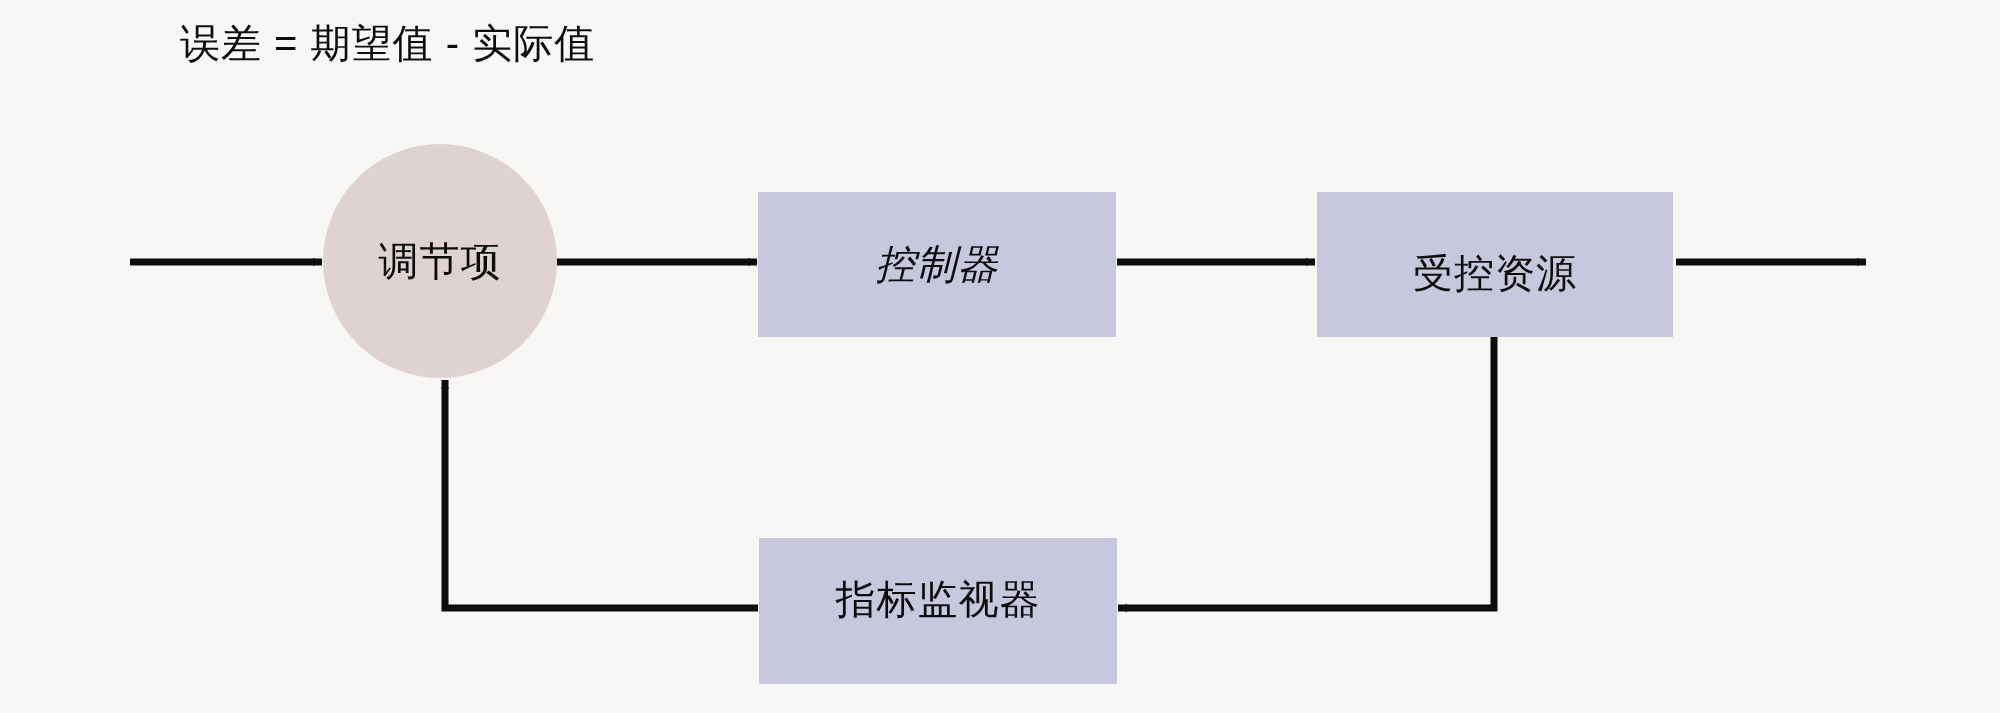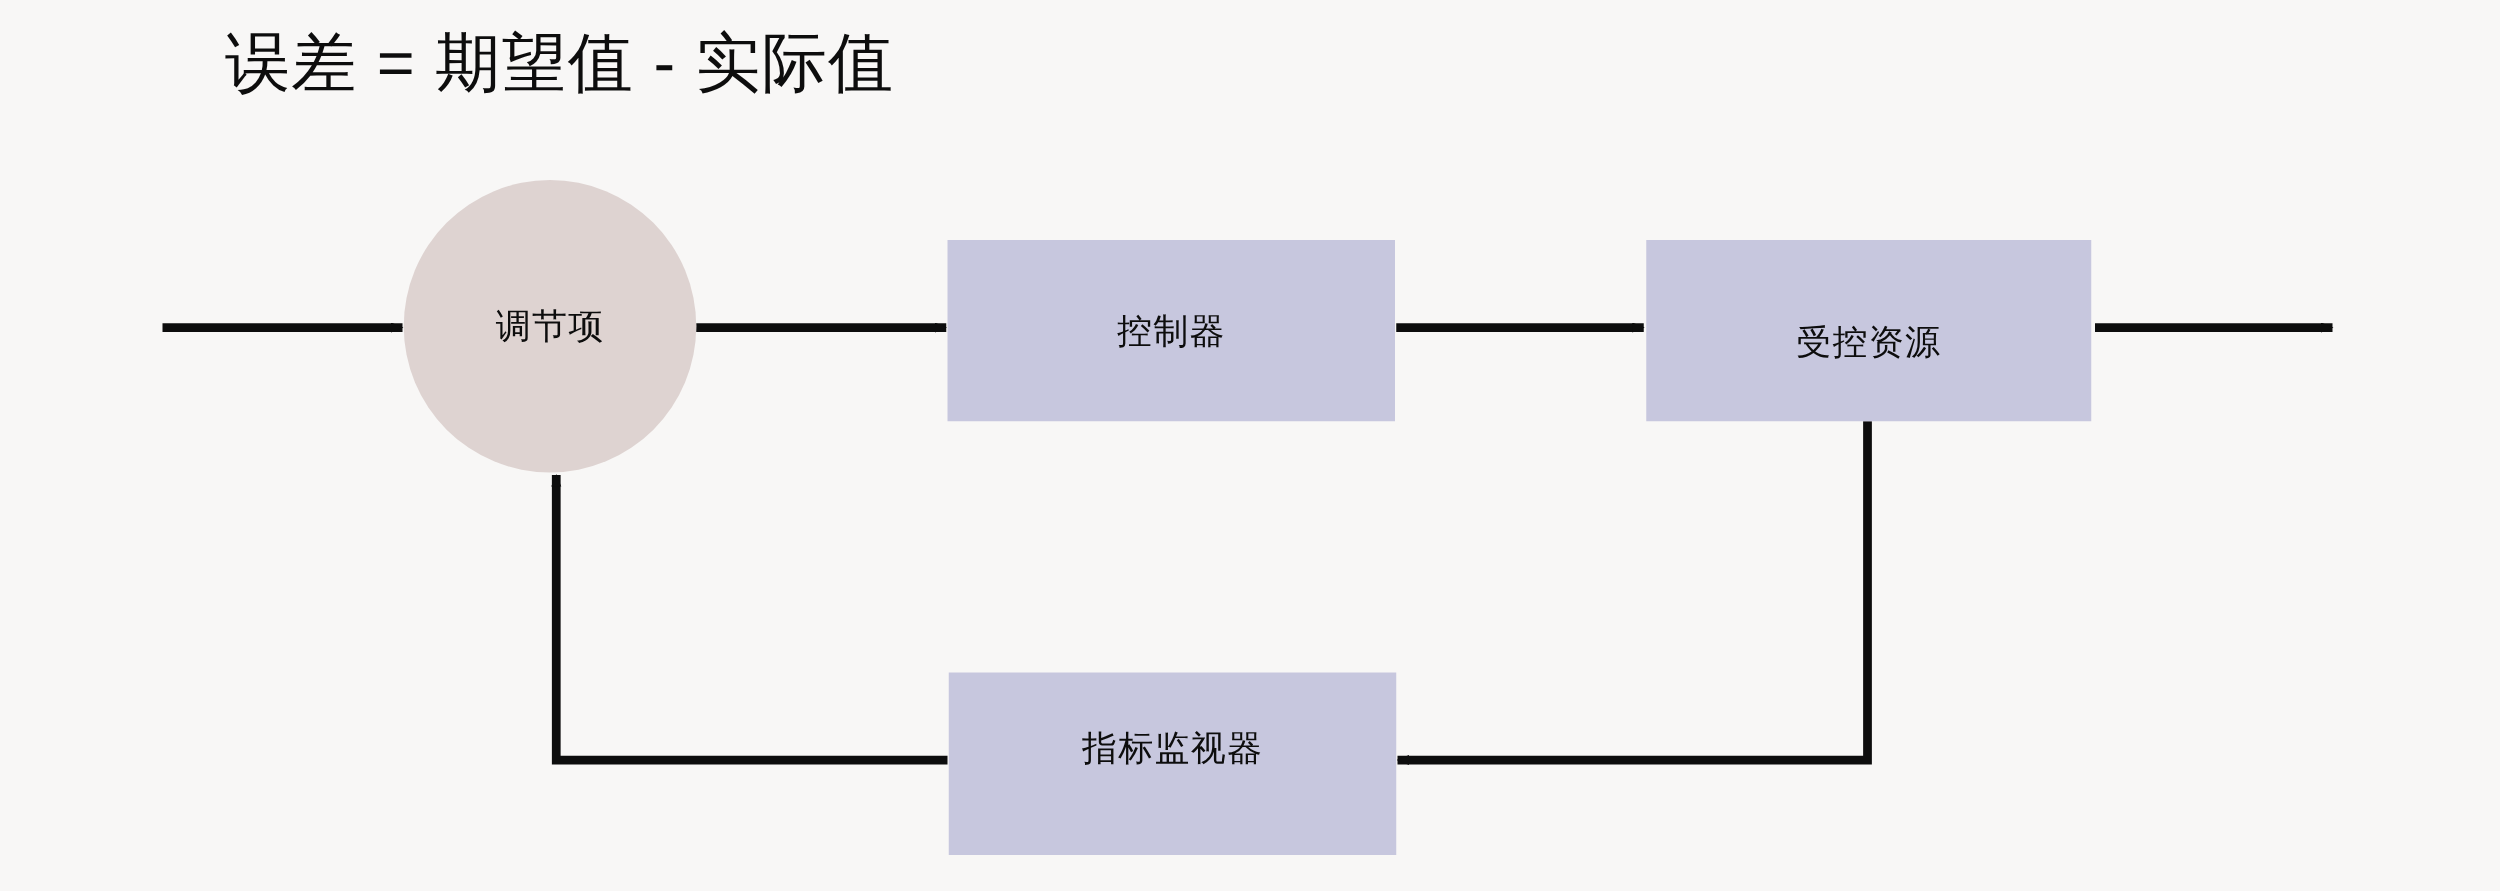--- a/index.html
+++ b/index.html
@@ -21,32 +21,32 @@
     top: 0;
     width: 2000px;
     height: 713px;
   }
   .node-label {
     position: absolute;
     display: flex;
     align-items: center;
     justify-content: center;
     color: #0d0d0d;
-    font-size: 28px;
+    font-size: 40px;
     font-family: "Liberation Sans", "DejaVu Sans", sans-serif;
     font-weight: 400;
     letter-spacing: 1px;
     white-space: nowrap;
     pointer-events: none;
   }
   .formula-text {
     position: absolute;
     left: 180px;
     top: 16px;
-    font-size: 52px;
+    font-size: 40px;
     color: #0d0d0d;
     font-family: "Liberation Sans", "DejaVu Sans", sans-serif;
     letter-spacing: 1px;
     white-space: nowrap;
   }
   .node-box {
     position: absolute;
     background: #c7c7de;
   }
   .node-circle {
@@ -91,21 +91,21 @@
 
     <g>
       <path d="M758,608 L445,608 L445,380" fill="none" stroke="#0d0d0d" stroke-width="7" marker-end="url(#arrowRight)"></path>
     </g>
   </svg>
 
   <div class="node-circle" style="left:323px; top:144px; width:234px; height:234px;"></div>
   <div class="node-label" style="left:323px; top:144px; width:234px; height:234px;">调节项</div>
 
   <div class="node-box" style="left:758px; top:192px; width:358px; height:145px;"></div>
-  <div class="node-label" style="left:758px; top:192px; width:358px; height:145px;">控制器</div>
+  <div class="node-label" style="left:758px; top:192px; width:358px; height:145px;font-style:italic;">控制器</div>
 
   <div class="node-box" style="left:1317px; top:192px; width:356px; height:145px;"></div>
   <div class="node-label" style="left:1317px; top:192px; width:356px; height:163px;border-radius:19px;">受控资源</div>
 
   <div class="node-box" style="left:759px; top:538px; width:358px; height:146px;"></div>
   <div class="node-label" style="left:759px; top:538px; width:358px; height:122px;">指标监视器</div>
 
 </div>
 
 </body></html>

